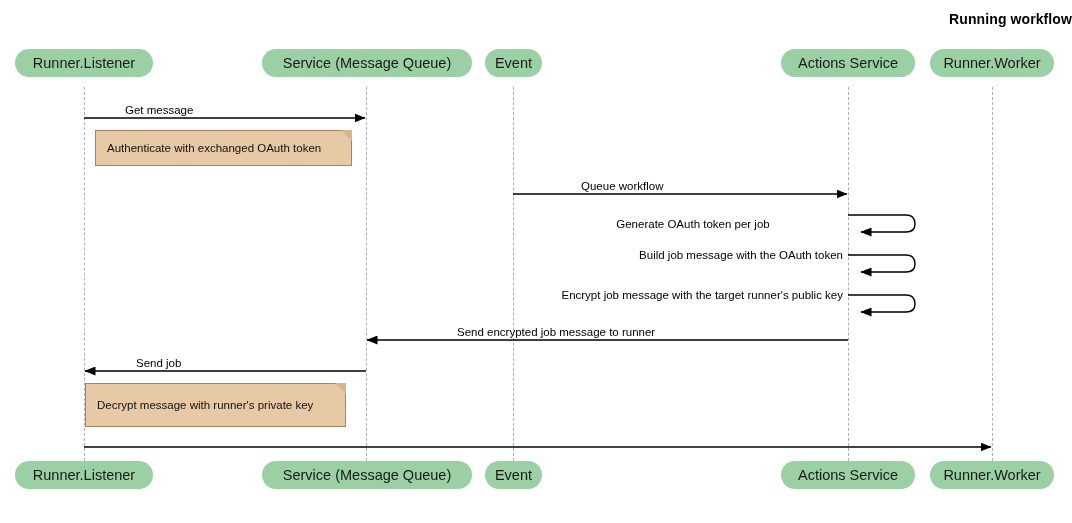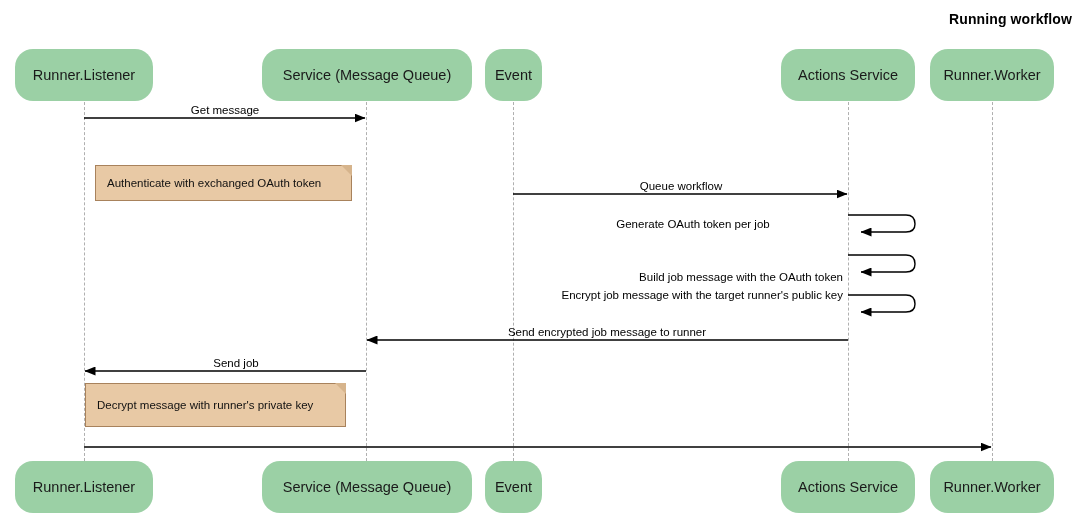--- a/index.html
+++ b/index.html
@@ -32,36 +32,36 @@
   .participant-box {
     position: absolute;
     box-sizing: border-box;
     border-radius: 18px;
     background: #9bd0a5;
     display: flex;
     align-items: center;
     justify-content: center;
     font-size: 14.5px;
     color: #1a1a1a;
-    height: 52px;
+    height: 28px;
     white-space: nowrap;
   }
   .lifeline {
     position: absolute;
     width: 0;
     border-left: 1px dashed #b0b0b0;
   }
   .msg-label {
     position: absolute;
     font-size: 11.5px;
     color: #000000;
     white-space: nowrap;
     line-height: 13px;
   }
-  .msg-label.center { text-align: center; }
+  .msg-label.center { text-align: left; }
   .msg-label.right  { text-align: right; }
   .note {
     position: absolute;
     box-sizing: border-box;
     background: #e8c9a5;
     border: 1px solid #a8825c;
     font-size: 11.5px;
     color: #111111;
     display: flex;
     align-items: center;
@@ -147,30 +147,30 @@
 
     <line x1="84" y1="447" x2="991" y2="447" stroke="#000000" stroke-width="1.4" marker-end="url(#arrowR)"></line>
   </svg>
 
   <div class="msg-label center" style="left:125px; top:104px; width:200px;">Get message</div>
 
   <div class="msg-label center" style="left:581px; top:180px; width:200px;">Queue workflow</div>
 
   <div class="msg-label right" style="left:543px; top:218px; width:300px;text-align:center;">Generate OAuth token per job</div>
 
-  <div class="msg-label right" style="left:543px; top:249px; width:300px;margin-top:22px;">Build job message with the OAuth token</div>
+  <div class="msg-label right" style="left:543px; top:249px; width:300px;">Build job message with the OAuth token</div>
 
   <div class="msg-label right" style="left:443px; top:289px; width:400px;">Encrypt job message with the target runner's public key</div>
 
   <div class="msg-label center" style="left:457px; top:326px; width:300px;">Send encrypted job message to runner</div>
 
   <div class="msg-label center" style="left:136px; top:357px; width:200px;">Send job</div>
 
 
-  <div class="note" style="left:95px; top:130px; width:257px; height:36px;margin-top:35px;">
+  <div class="note" style="left:95px; top:130px; width:257px; height:36px;">
     <span class="note-fold-edge"></span>
     <span class="note-fold"></span>
     <span>Authenticate with exchanged OAuth token</span>
   </div>
 
   <div class="note" style="left:85px; top:383px; width:261px; height:44px;">
     <span class="note-fold-edge"></span>
     <span class="note-fold"></span>
     <span>Decrypt message with runner's private key</span>
   </div>

